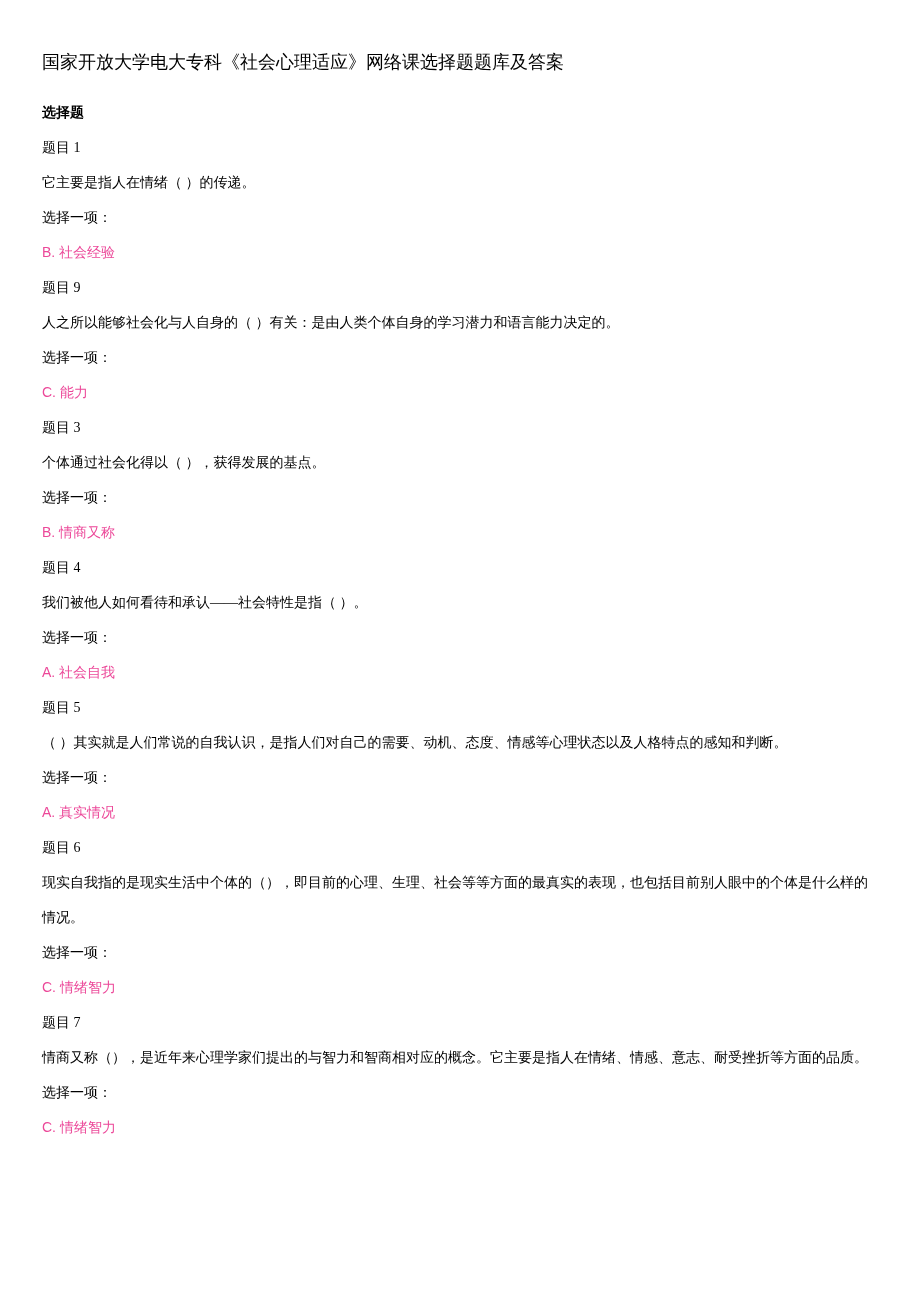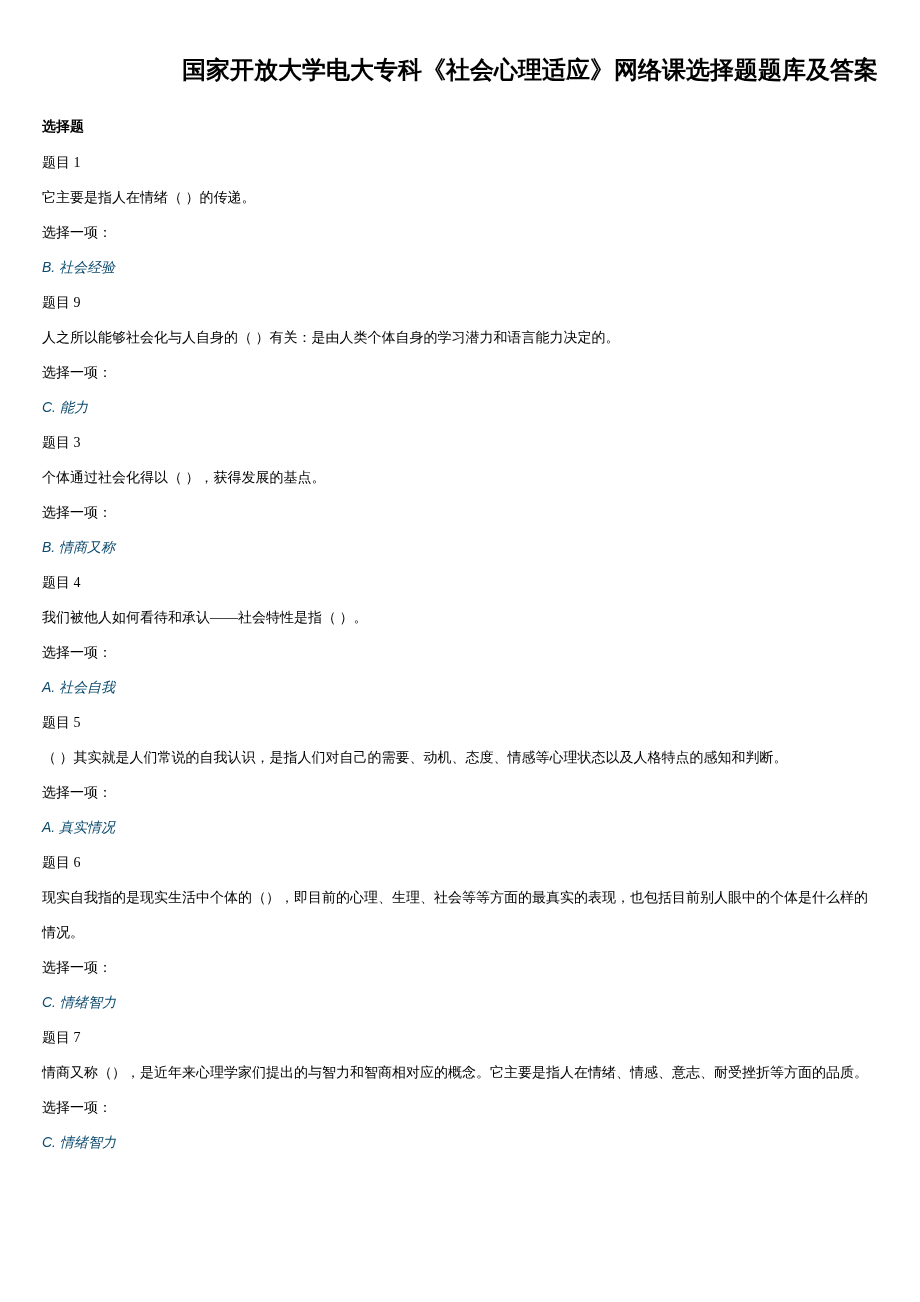--- a/index.html
+++ b/index.html
@@ -7,34 +7,33 @@
       padding: 40px 42px;
       font-family: "SimSun", "宋体", serif;
       font-size: 14px;
       line-height: 2.5;
       color: #000;
       background: #fff;
       width: 920px;
       box-sizing: border-box;
     }
     .title {
-      text-align: right;
-      font-weight: bold;
-      font-size: 24px;
+      text-align: left;
+      font-weight: normal;
+      font-size: 18px;
       margin-bottom: 10px;
       font-family: "SimHei", "黑体", sans-serif;
     }
     .section-header {
       font-weight: bold;
-      font-family: Liberation Mono, monospace;
+      font-family: Liberation Serif, serif;
     }
     .answer {
-      color: #0c4a6e;
+      color: #ec4899;
       font-family: "Microsoft YaHei", "微软雅黑", sans-serif;
-      font-style: italic;
     }
     p {
       margin: 0;
     }
   </style>
 </head>
 <body>
 
 <p class="title">国家开放大学电大专科《社会心理适应》网络课选择题题库及答案</p>
 <p class="section-header">选择题</p>

